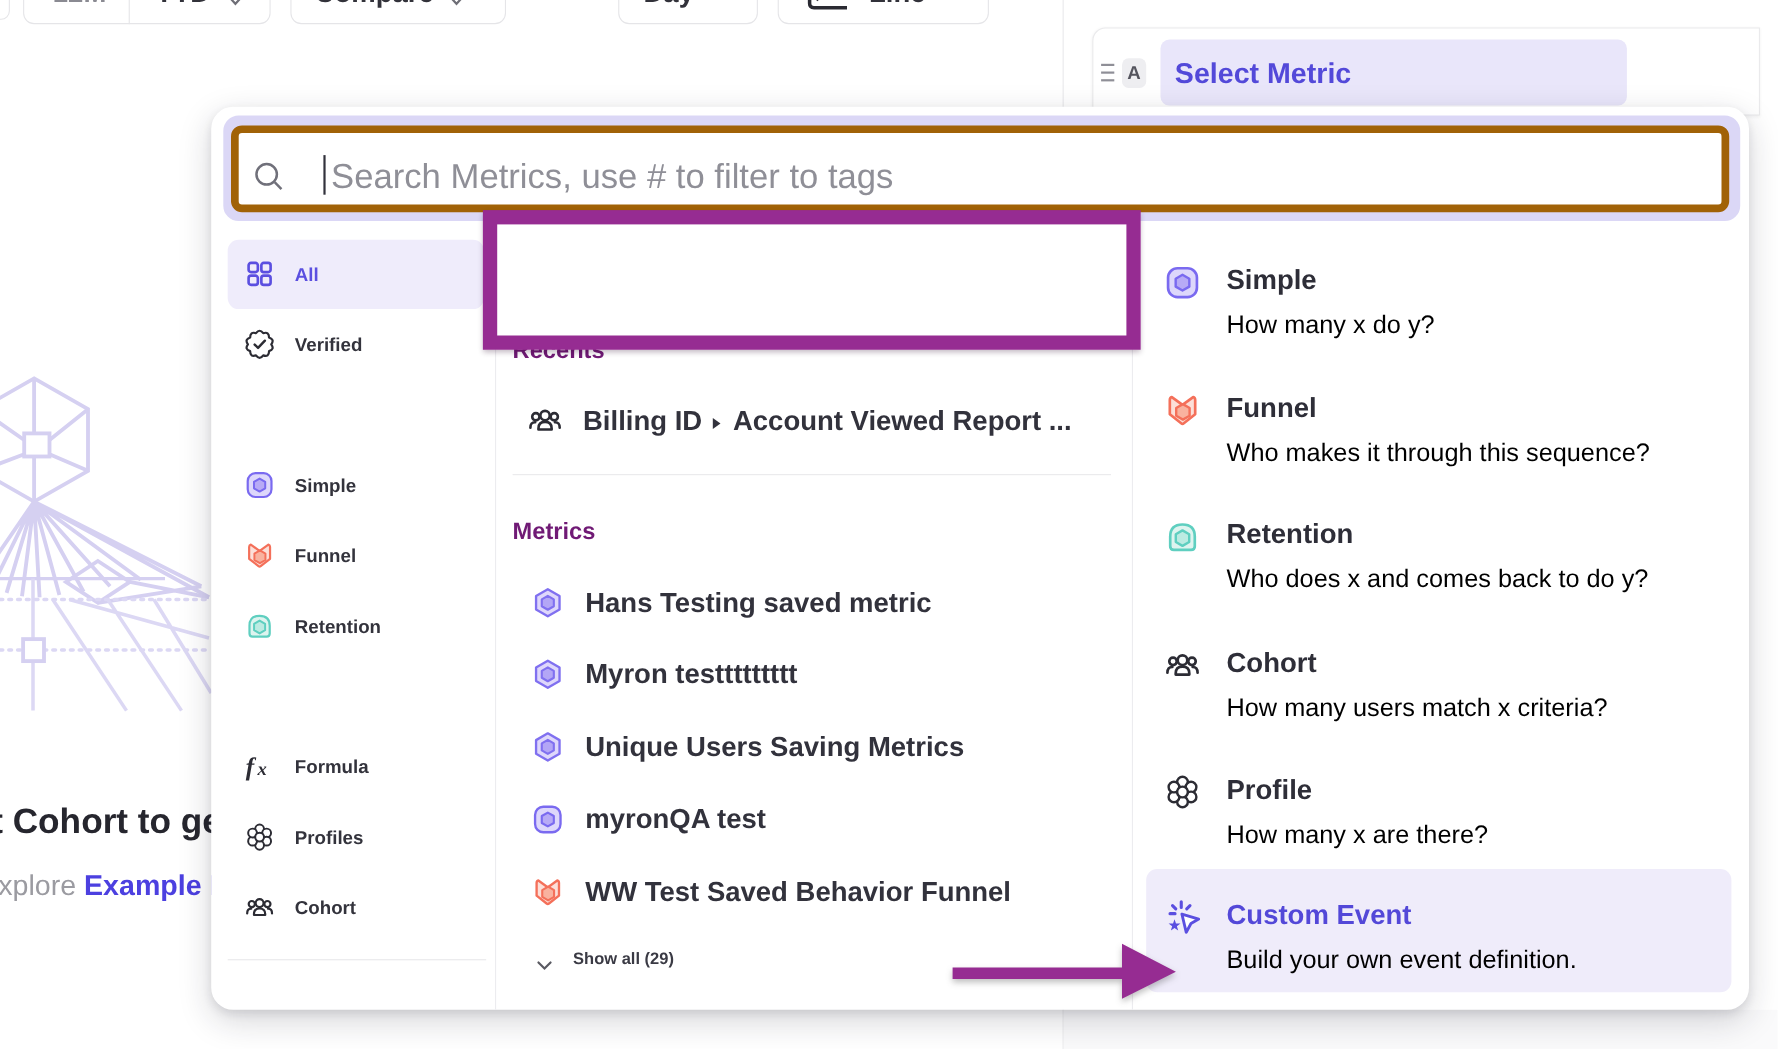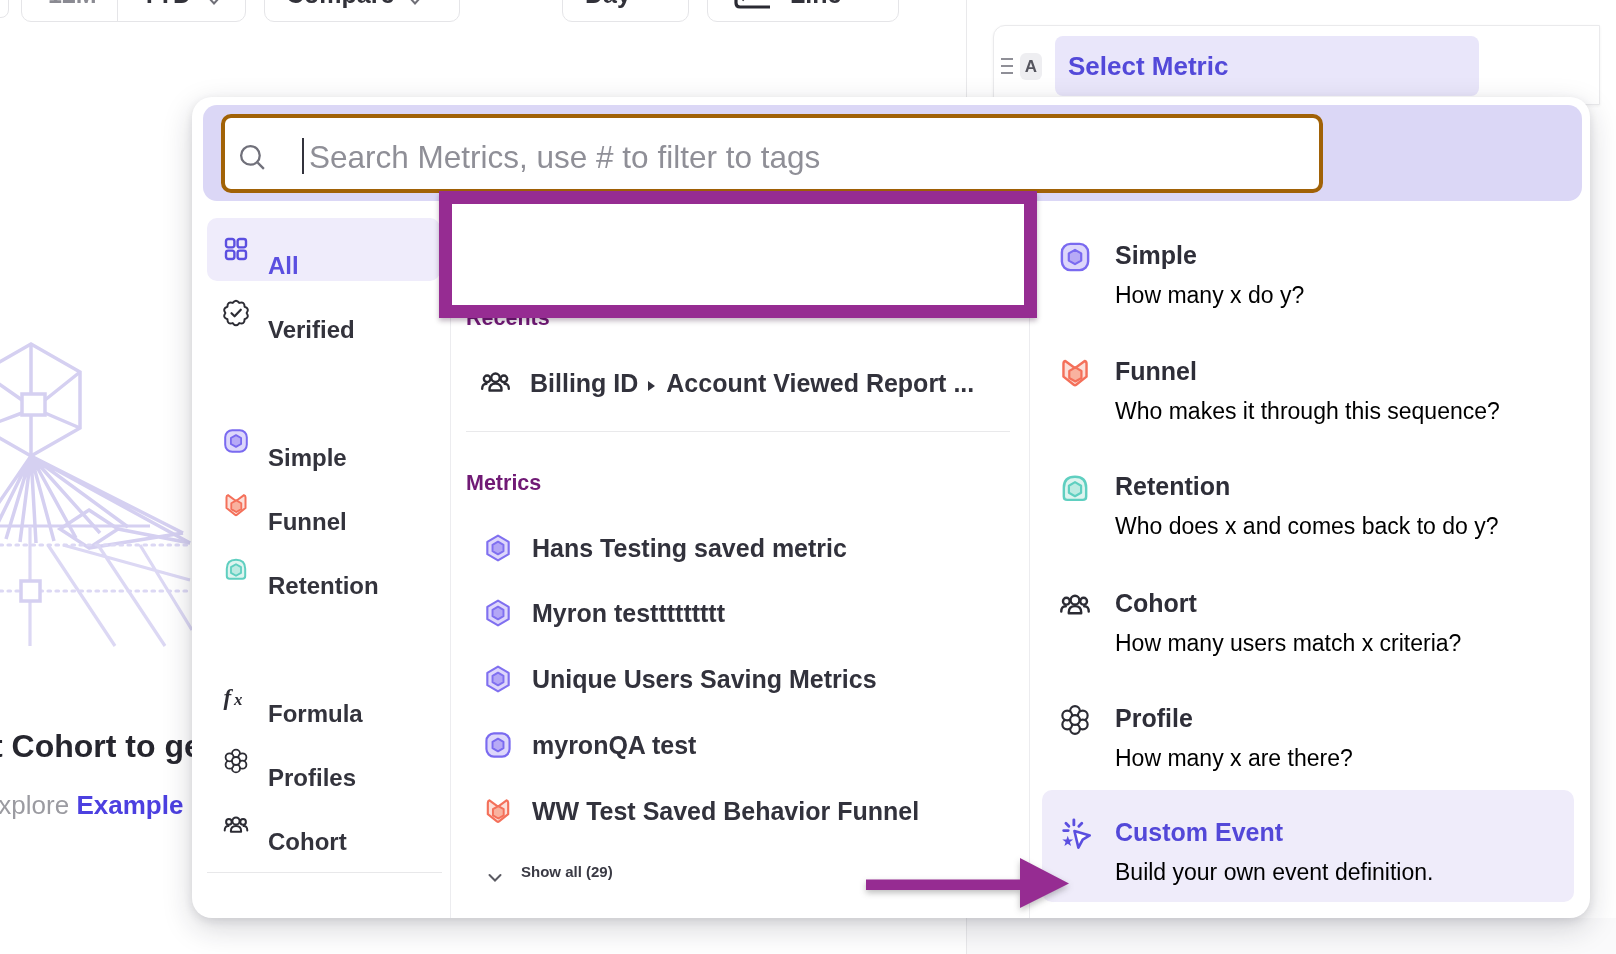--- a/index.html
+++ b/index.html
@@ -17,30 +17,30 @@
   #selfield { position:absolute; left:61px; top:10px; width:424px; height:60px;
     background:#e9e6fa; border-radius:8px; color:#5349d9; font-size:20px; font-weight:600;
     line-height:60px; padding-left:13px; }
   #selfield { font-size:26px !important; }
   
   #modal { position:absolute; left:192px; top:97px; width:1398px; height:821px;
     background:#fff; border-radius:20px; overflow:hidden;
     box-shadow:0 10px 30px rgba(25,25,45,.18), 0 3px 8px rgba(25,25,45,.10); }
   #searchwrap { position:absolute; left:11px; top:8px; width:1379px; height:96px;
     background:#dbd7f6; border-radius:14px; }
-  #searchbox { position:absolute; left:18px; top:9px; width:1102px; height:79px;
-    background:#fff; border:4px solid #a16207; border-radius:10px; }
+  #searchbox { position:absolute; left:7px; top:9px; width:1362px; height:79px;
+    background:#fff; border:7px solid #a16207; border-radius:10px; }
   #caret { position:absolute; left:77px; top:20px; width:2px; height:36px; background:#32323c; }
   #ph { position:absolute; left:84px; top:0; height:79px; line-height:78px;
     font-size:31.5px; color:#8f8f97; }
   .vdiv { position:absolute; width:1px; background:#ececef; top:105px; bottom:0; }
   
   .srow { position:absolute; left:15px; width:233px; height:63px; border-radius:10px; }
   .srow svg, .srow .ico { position:absolute; left:15px; top:17px; }
-  .srow .lbl { position:absolute; left:61px; top:16px; line-height:63px; font-size:24px;
+  .srow .lbl { position:absolute; left:61px; top:0; line-height:63px; font-size:17px;
     font-weight:600; color:#33333c; }
   .mlabel { position:absolute; left:274px; font-size:21.5px; font-weight:600; color:#701a75; }
   .mitem { position:absolute; height:28px; }
   .mitem svg { position:absolute; left:0; top:0; }
   .mitem .t { position:absolute; left:49px; top:-3px; line-height:36px; font-size:25px;
     font-weight:600; color:#32323c; white-space:nowrap; }
   
   .ritem { position:absolute; left:850px; width:540px; }
   .ritem svg { position:absolute; left:16px; top:0px; }
   .ritem .rt { position:absolute; left:73px; top:0; font-size:25px; font-weight:600;

